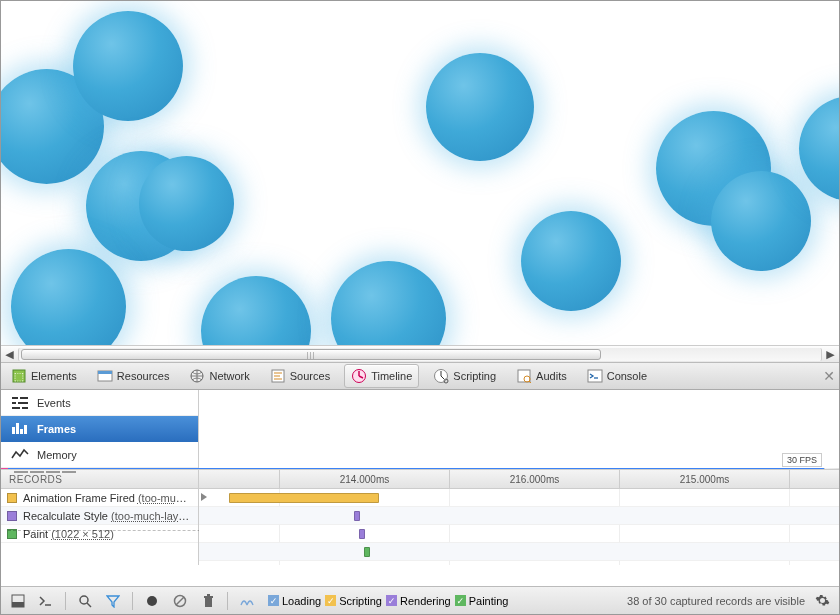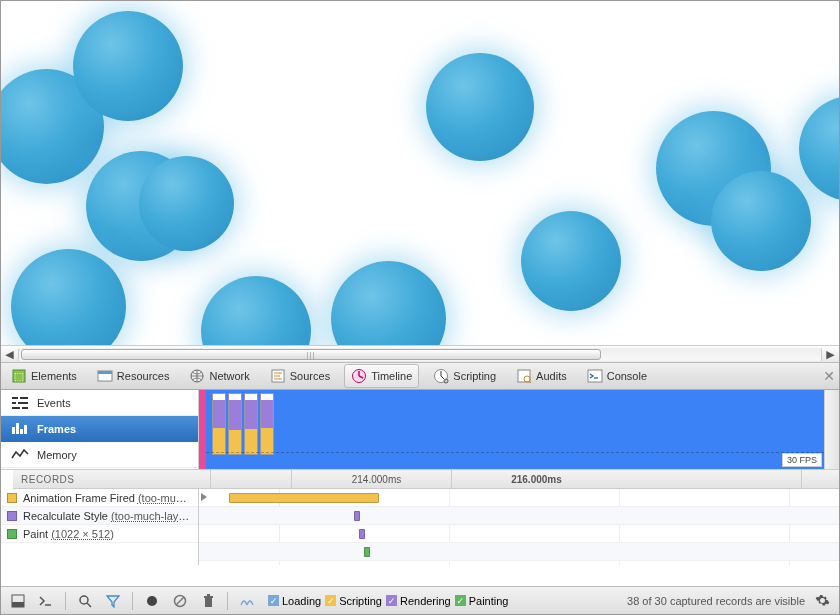--- a/index.html
+++ b/index.html
@@ -12,34 +12,34 @@
 .hscroll-btn { width: 17px; height: 15px; display: flex; align-items: center; justify-content: center; color: #555; cursor: pointer; }
 .hscroll-track { flex: 1; height: 13px; background: linear-gradient(#eee,#f8f8f8); border-left: 1px solid #ccc; border-right: 1px solid #ccc; position: relative; border-radius: 2px; }
 .hscroll-thumb { position: absolute; left: 2px; top: 1px; height: 11px; width: 580px; background: linear-gradient(#fff,#dcdcdc); border: 1px solid #aaa; border-radius: 3px; display:flex; align-items:center; justify-content:center; color:#999; font-size:8px; letter-spacing:1px;}
 
 .tabbar { display: flex; align-items: center; height: 28px; background: linear-gradient(#f0f0f0,#d8d8d8); border-top: 1px solid #bbb; border-bottom: 1px solid #aaa; padding: 0 4px; gap: 8px; }
 .tab { display: flex; align-items: center; gap: 4px; padding: 3px 6px; border-radius: 3px; cursor: pointer; color: #333; }
 .tab.active { background: linear-gradient(#fafafa,#e2e2e2); border: 1px solid #bbb; box-shadow: inset 0 1px 0 #fff; }
 .tab-icon { width: 16px; height: 16px; display: inline-flex; align-items: center; justify-content: center; }
 .close-x { margin-left: auto; color: #888; font-size: 14px; cursor: pointer; }
 
-.panel { display: flex; height: 80px; border-bottom: 1px solid #ccc; }
+.panel { display: flex; height: 80px; border-bottom: 1px solid #ccc; flex-direction: column; }
 .side { width: 198px; background: #fff; border-right: 1px solid #ccc; }
 .side-item { display: flex; align-items: center; gap: 8px; height: 26px; padding: 0 10px; border-bottom: 1px solid #eee; cursor: pointer; color: #333; }
 .side-item.selected { background: linear-gradient(#4a90d9,#2b6fbf); color: #fff; font-weight: bold; border-bottom: 1px solid #2b6fbf; text-align: center; }
 .side-icon { width: 18px; text-align: center; }
 
 .frames-area { flex: 1; background: #3b82f6; position: relative; border-left: 7px solid #ec4899; }
 .vscroll { position: absolute; right: 0; top: 0; width: 15px; height: 100%; background: linear-gradient(90deg,#f3f3f3,#e3e3e3); border-left: 1px solid #ccc; }
 .frame-col { position: absolute; top: 3px; bottom: 14px; width: 14px; background: #fff; border: 1px solid #999; display: flex; flex-direction: column-reverse; }
 .frame-seg { width: 100%; }
 .fps-label { position: absolute; right: 17px; bottom: 2px; background: #fff; border: 1px solid #ccc; padding: 1px 4px; font-size: 9px; color: #444; }
 .fps-grid { position:absolute; left:0; right:15px; border-top:1px dashed rgba(0,0,0,0.25); }
 
-.ruler-row { display: flex; height: 19px; border-bottom: 1px solid #ccc; margin-left: 12px; }
+.ruler-row { display: flex; height: 19px; border-bottom: 1px solid #ccc; }
 .records-header { width: 198px; background: linear-gradient(#f4f4f4,#e3e3e3); border-right: 1px solid #ccc; color: #666; font-size: 10px; display: flex; align-items: center; padding: 0 8px; letter-spacing: 0.5px; }
 .ruler { flex: 1; position: relative; background: linear-gradient(#f4f4f4,#e3e3e3); }
 .ruler-cell { position: absolute; top: 0; height: 100%; border-left: 1px solid #ccc; display: flex; align-items: center; justify-content: center; color: #555; font-size: 10px; }
 
 .records-body { display: flex; height: 76px; overflow: hidden; }
 .records-list { width: 198px; border-right: 1px solid #ccc; }
 .rec-row { display: flex; align-items: center; height: 18px; padding: 0 6px; border-bottom: 1px solid #f0f0f0; gap: 6px; color: #333; }
 .rec-row:nth-child(even){ background:#f6f8fb; }
 .rec-swatch { width: 10px; height: 10px; border: 1px solid rgba(0,0,0,0.25); flex-shrink: 0; }
 .rec-text { white-space: nowrap; overflow: hidden; text-overflow: ellipsis; }
@@ -218,21 +218,22 @@
     <div class="fps-grid" style="top:62px;"></div>
     <div class="fps-label">30 FPS</div>
     <div class="vscroll"></div>
   </div>
 </div>
 
 <div class="ruler-row">
   <div class="records-header">RECORDS</div>
   <div class="ruler" id="ruler">
       <div class="ruler-cell" style="left: 80px; width: 170px;">214.000ms</div>
-      <div class="ruler-cell" style="left: 240px; width: 170px; font-weight: bold;">216.000ms</div>
+      <div class="ruler-cell" style="left: 250px; width: 170px;">216.000ms</div>
+      <div class="ruler-cell" style="left: 420px; width: 170px;">215.000ms</div>
       <div class="ruler-cell" style="left: 590px; width: 170px;">214.000ms</div>
     </div>
 </div>
 
 <div class="records-body">
   <div class="records-list" id="reclist">
       <div class="rec-row">
         <span class="rec-swatch" style="background:#f2c14e"></span>
         <span class="rec-text">Animation Frame Fired <span class="rec-link">(too-much-...</span></span>
       </div>

